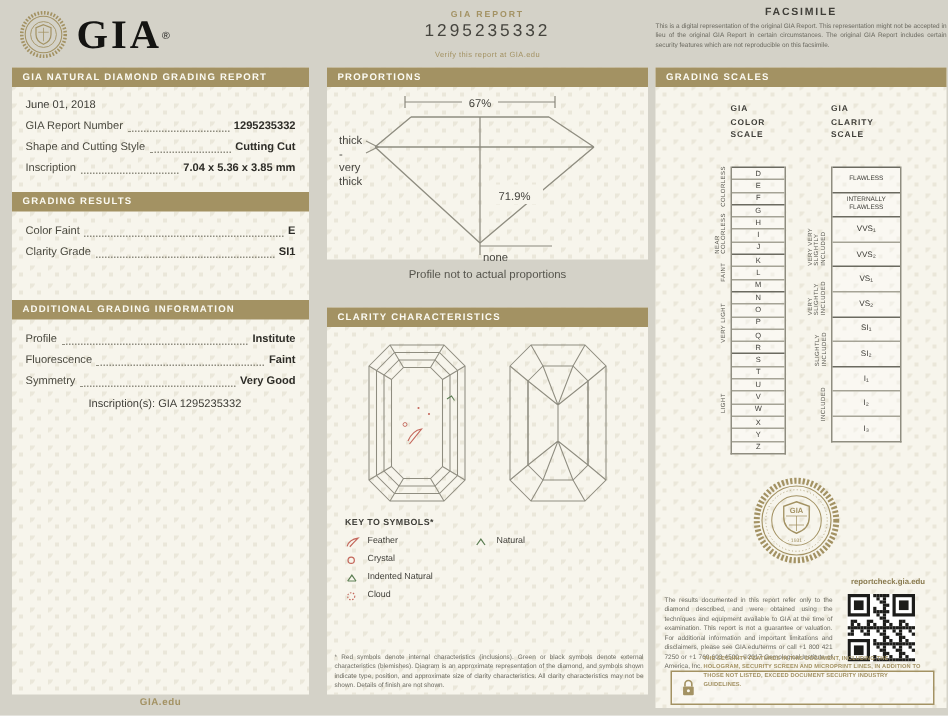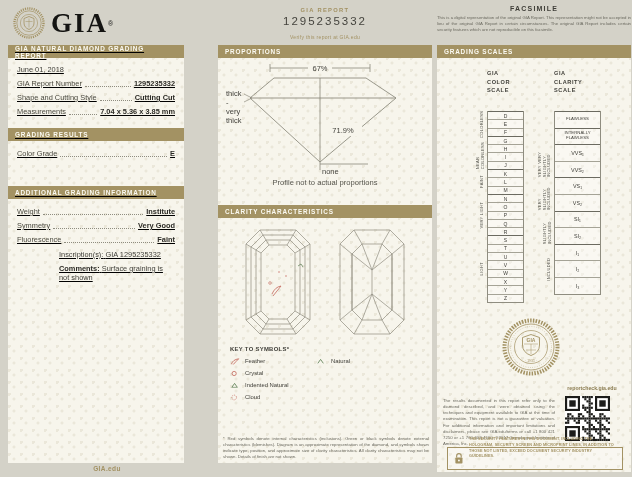--- a/index.html
+++ b/index.html
@@ -11,21 +11,21 @@
     background-image:
       radial-gradient(circle at 0 0, rgba(190,182,152,.22) 18%, transparent 19%),
       radial-gradient(circle at 6px 6px, rgba(190,182,152,.22) 18%, transparent 19%);
     background-size:12px 12px;}
   .bar{height:13px;background:#a39263;color:#fbfaf2;font-size:6.4px;font-weight:bold;
     letter-spacing:.8px;display:flex;align-items:center;padding:0 7px;box-sizing:border-box;}
 
   
   .lcontent{padding:3px 9px 0 9px;}
   .ldate{font-size:7.4px;color:#3f3e38;margin-top:4px;}
-  .lrow{display:flex;align-items:center;font-size:7.4px;color:#4a493f;margin-top:5px;}
+  .lrow{display:flex;align-items:flex-end;font-size:7.4px;color:#4a493f;margin-top:5px;}
   .dots{flex:1;border-bottom:1px dotted #8f8d80;margin:0 3px;height:6px;}
   .lvalue{font-weight:bold;color:#2d2c27;white-space:nowrap;}
   .lline{font-size:7.4px;color:#3f3e38;margin-top:5.5px;padding-left:42px;}
   .lline b{color:#2d2c27;}
 
   
   .rephead{position:absolute;left:218px;top:7px;width:214px;text-align:center;}
   .replabel{font-size:5.8px;font-weight:bold;color:#a39263;letter-spacing:1.3px;}
   .repnum{font-size:11.5px;color:#45443e;letter-spacing:2px;margin-top:2px;}
   .repverify{font-size:5px;color:#a39263;margin-top:7px;letter-spacing:.3px;}
@@ -92,84 +92,85 @@
     <div class="repverify">Verify this report at GIA.edu</div>
   </div>
 
   <div class="facs">
     <div class="facs-title">FACSIMILE</div>
     <div class="half-box" style="margin-top:2px;">
       <div class="half">This is a digital representation of the original GIA Report. This representation might not be accepted in lieu of the original GIA Report in certain circumstances. The original GIA Report includes certain security features which are not reproducible on this facsimile.</div>
     </div>
   </div>
 
-  <div class="panel" style="left:8px;top:45px;width:176px;height:418px;text-decoration:underline;">
+  <div class="panel" style="left:8px;top:45px;width:198px;height:418px;">
     <div class="bar">GIA NATURAL DIAMOND GRADING REPORT</div>
     <div class="lcontent">
       <div class="ldate">June 01, 2018</div>
       <div>
           <div class="lrow">
             <span>GIA Report Number</span>
             <span class="dots"></span>
             <span class="lvalue">1295235332</span>
           </div>
           <div class="lrow">
             <span>Shape and Cutting Style</span>
             <span class="dots"></span>
             <span class="lvalue">Cutting Cut</span>
           </div>
           <div class="lrow">
-            <span>Measurements</span>
+            <span>Inscription</span>
             <span class="dots"></span>
             <span class="lvalue">7.04 x 5.36 x 3.85 mm</span>
           </div>
         </div>
     </div>
     <div class="bar" style="margin-top:12px;">GRADING RESULTS</div>
     <div class="lcontent">
       <div>
           <div class="lrow">
-            <span>Color Grade</span>
+            <span>Color Faint</span>
             <span class="dots"></span>
             <span class="lvalue">E</span>
+          </div>
+          <div class="lrow">
+            <span>Clarity Grade</span>
+            <span class="dots"></span>
+            <span class="lvalue">SI1</span>
           </div>
         </div>
     </div>
     <div class="bar" style="margin-top:28px;">ADDITIONAL GRADING INFORMATION</div>
     <div class="lcontent">
       <div>
           <div class="lrow">
-            <span>Weight</span>
+            <span>Profile</span>
             <span class="dots"></span>
             <span class="lvalue">Institute</span>
           </div>
           <div class="lrow">
+            <span>Fluorescence</span>
+            <span class="dots"></span>
+            <span class="lvalue">Faint</span>
+          </div>
+          <div class="lrow">
             <span>Symmetry</span>
             <span class="dots"></span>
             <span class="lvalue">Very Good</span>
-          </div>
-          <div class="lrow">
-            <span>Fluorescence</span>
-            <span class="dots"></span>
-            <span class="lvalue">Faint</span>
           </div>
         </div>
       <div class="lline">
         <span>Inscription(s):</span>
         <span>GIA 1295235332</span>
       </div>
-      <div class="lline">
-        <b>Comments:</b>
-        <span>Surface graining is not shown</span>
-      </div>
     </div>
   </div>
   <div class="giaedu">GIA.edu</div>
 
-  <div class="panel" style="left:218px;top:45px;width:214px;height:160px;">
+  <div class="panel" style="left:218px;top:45px;width:214px;height:128px;">
     <div class="bar">PROPORTIONS</div>
     <svg width="214" height="118" viewBox="0 0 214 118" style="margin-top:2px;">
 
       <path d="M52 8 H90 M114 8 H152 M52 4 V12 M152 4 V12" stroke="#8a887c" stroke-width="0.8" fill="none"></path>
       <text x="102" y="11" font-size="7.5" fill="#45443e" text-anchor="middle">67%</text>
 
       <path d="M56 18 H148 M56 18 L32 38 M148 18 L178 38 M32 38 H178 M32 38 L102 102 M178 38 L102 102" stroke="#8f8d80" stroke-width="0.9" fill="none"></path>
       <path d="M26 34 L34 38 L26 42" stroke="#8f8d80" stroke-width="0.7" fill="none"></path>
 
       <path d="M102 18 V110" stroke="#8a887c" stroke-width="0.8"></path>

